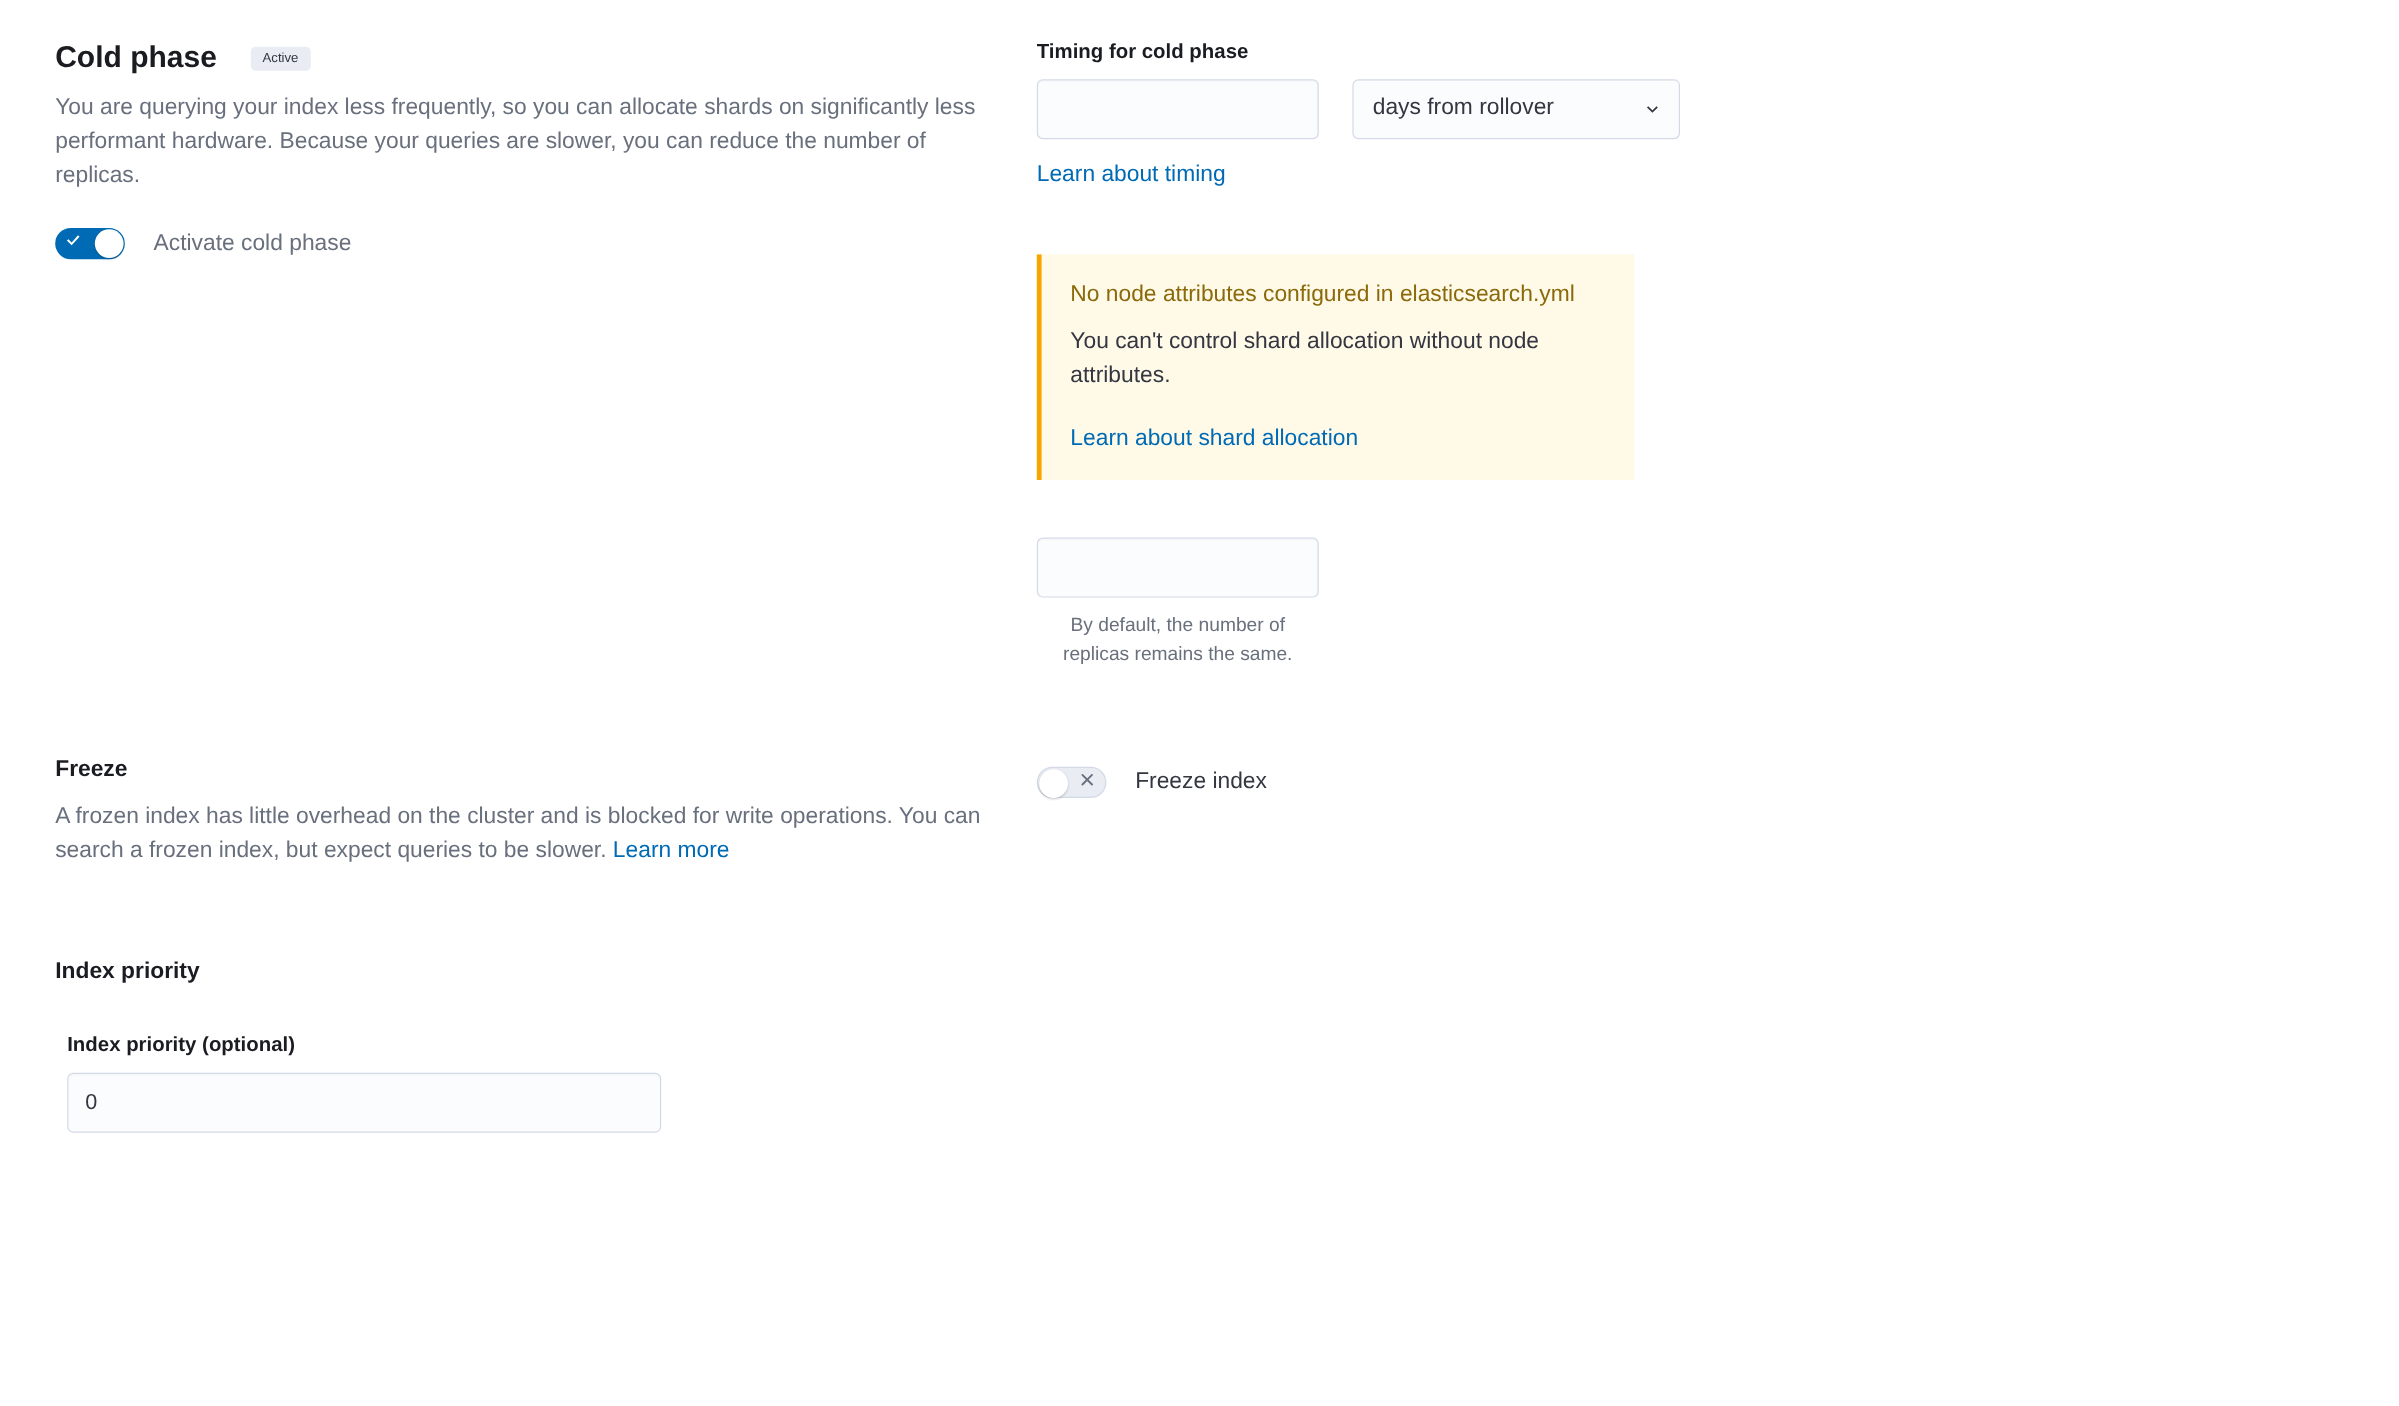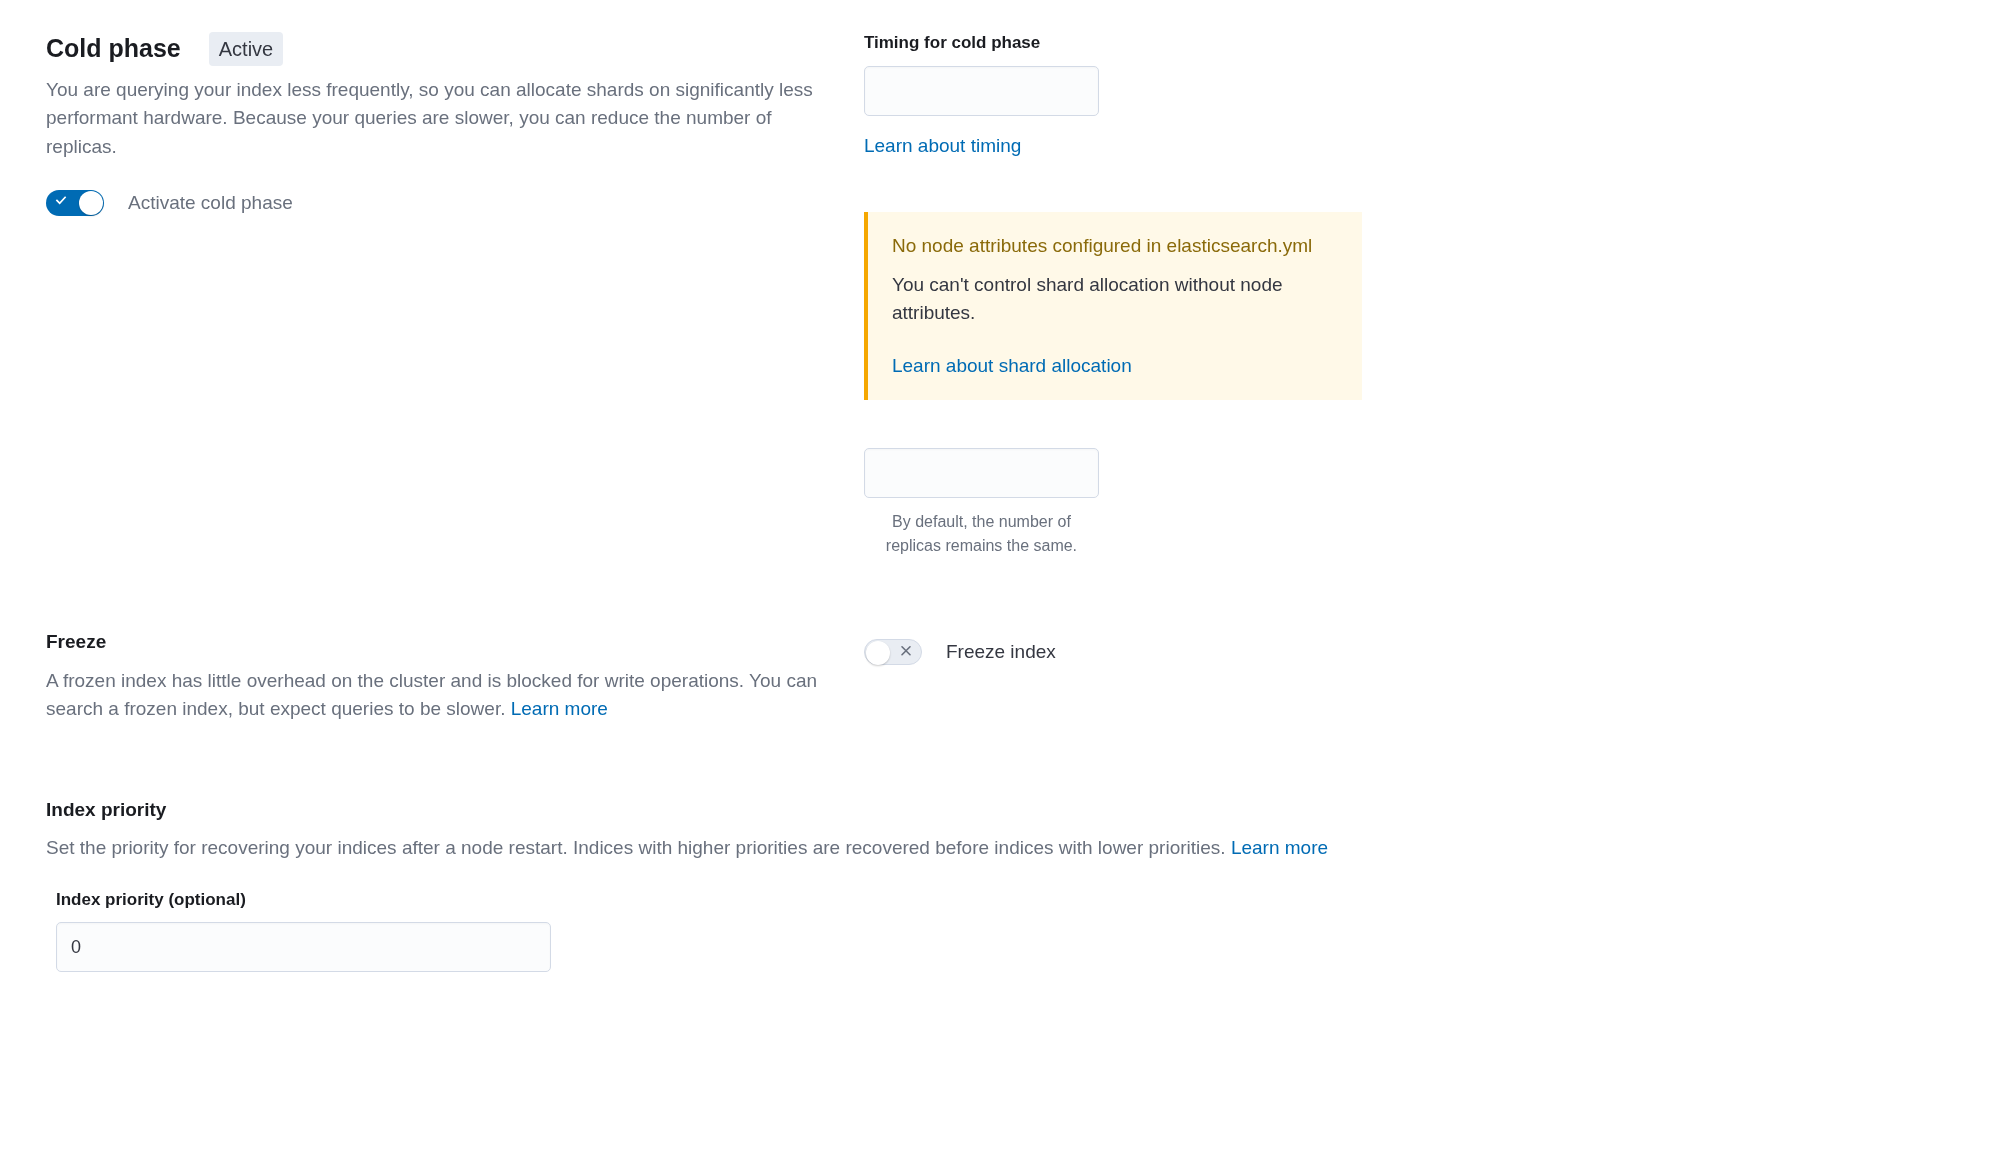--- a/index.html
+++ b/index.html
@@ -34,21 +34,21 @@
   }
   h2.section-title {
     font-size: 25px;
     font-weight: 700;
     margin: 0;
     color: #1a1c21;
   }
   .badge {
     background: #e9edf3;
     color: #343741;
-    font-size: 20px;
+    font-size: 11px;
     padding: 2px 10px;
     border-radius: 4px;
     display: inline-block;
     text-align: right;
   }
   .description {
     color: #69707d;
     font-size: 19px;
     margin: 0 0 28px 0;
   }
@@ -233,20 +233,28 @@
           <span class="knob"></span>
         </span>
         <span class="toggle-label">Activate cold phase</span>
       </div>
     </div>
 
     <div class="right-col">
       <label class="field-label">Timing for cold phase</label>
       <div class="timing-fields">
         <input class="input input-timing" type="text" value="" style="">
+        <div class="select-wrap">
+          <span class="select-text">days from rollover</span>
+          <span class="chevron">
+            <svg width="16" height="16" viewBox="0 0 16 16">
+                <path d="M4 6l4 4 4-4" fill="none" stroke="#343741" stroke-width="1.5"></path>
+              </svg>
+          </span>
+        </div>
       </div>
       <a href="#" class="link">Learn about timing</a>
 
       <div class="callout">
         <p class="callout-title">No node attributes configured in elasticsearch.yml</p>
         <p class="callout-body">You can't control shard allocation without node attributes.</p>
         <a href="#">Learn about shard allocation</a>
       </div>
 
       <div class="field-block">
@@ -274,23 +282,20 @@
           </span>
         </span>
         <span class="toggle-label-dark">Freeze index</span>
       </div>
     </div>
   </div>
 
   <div class="row section" style="margin-top:44px;flex-direction:column;">
     <div class="left-col">
       <h3 class="sub-title">Index priority</h3>
-      <p class="description" style="margin-bottom:0">
-        <span>Set the priority for recovering your indices after a node restart. Indices with higher priorities are recovered before indices with lower priorities. </span><a href="#" class="link-inline">Learn more</a>
-      </p>
     </div>
     <div class="right-col">
       <label class="field-label">Index priority (optional)</label>
       <input class="input input-priority" type="text" value="0" style="">
     </div>
   </div>
 
 </div>
 
 </body></html>

